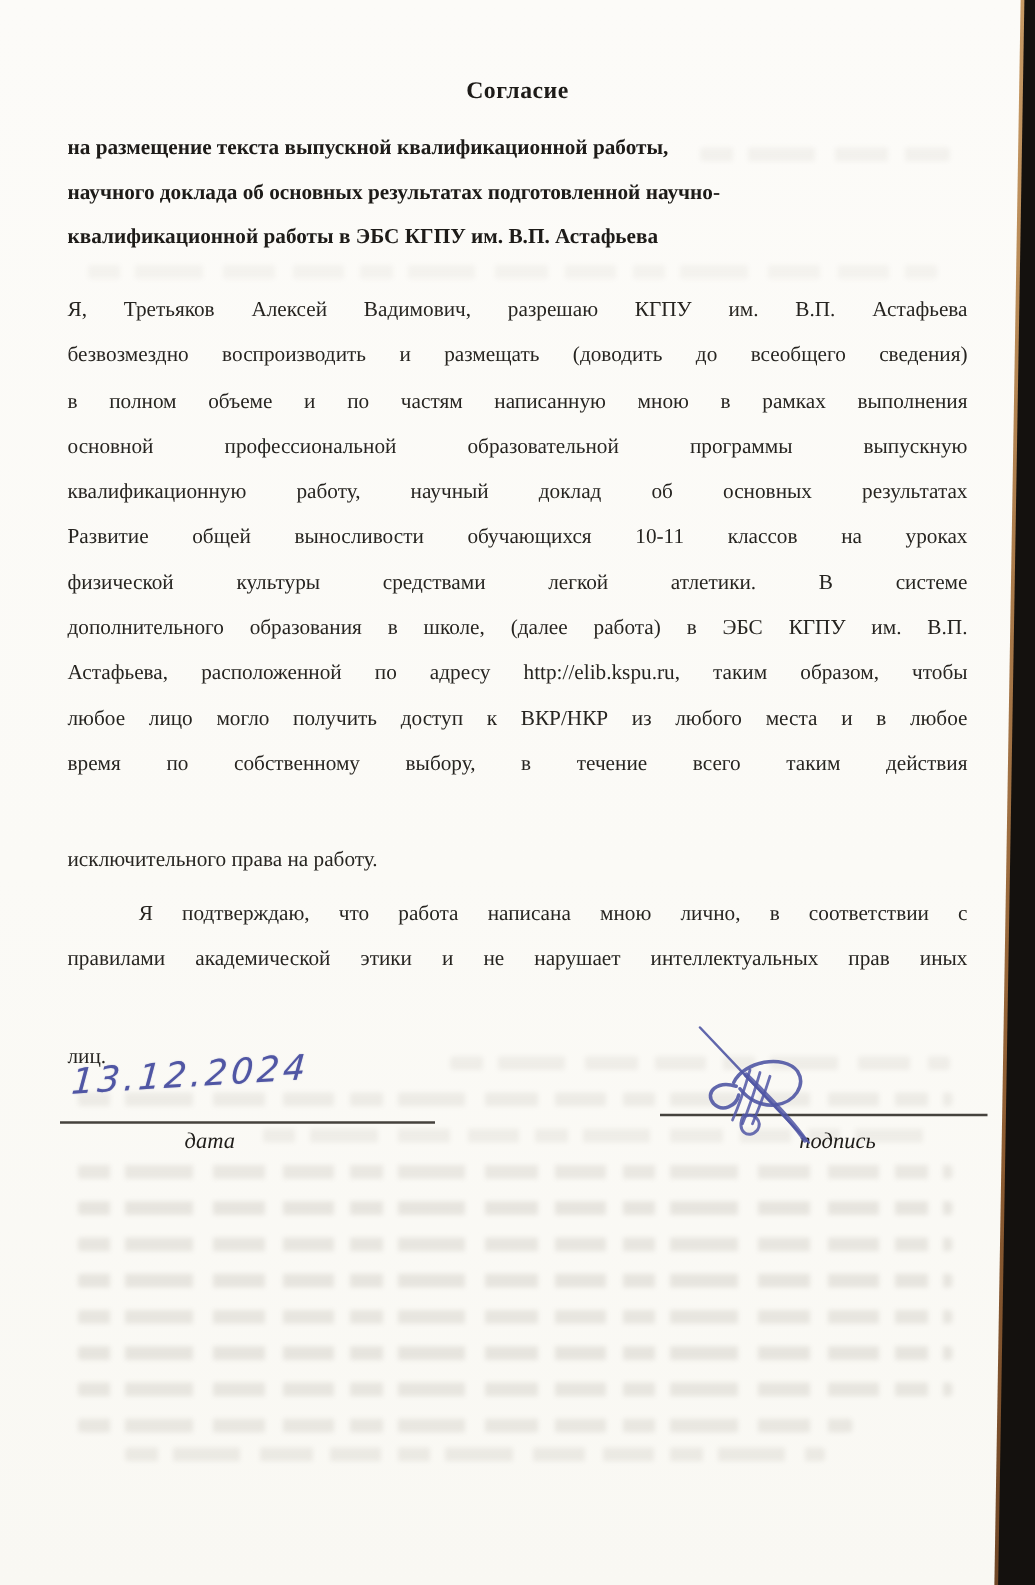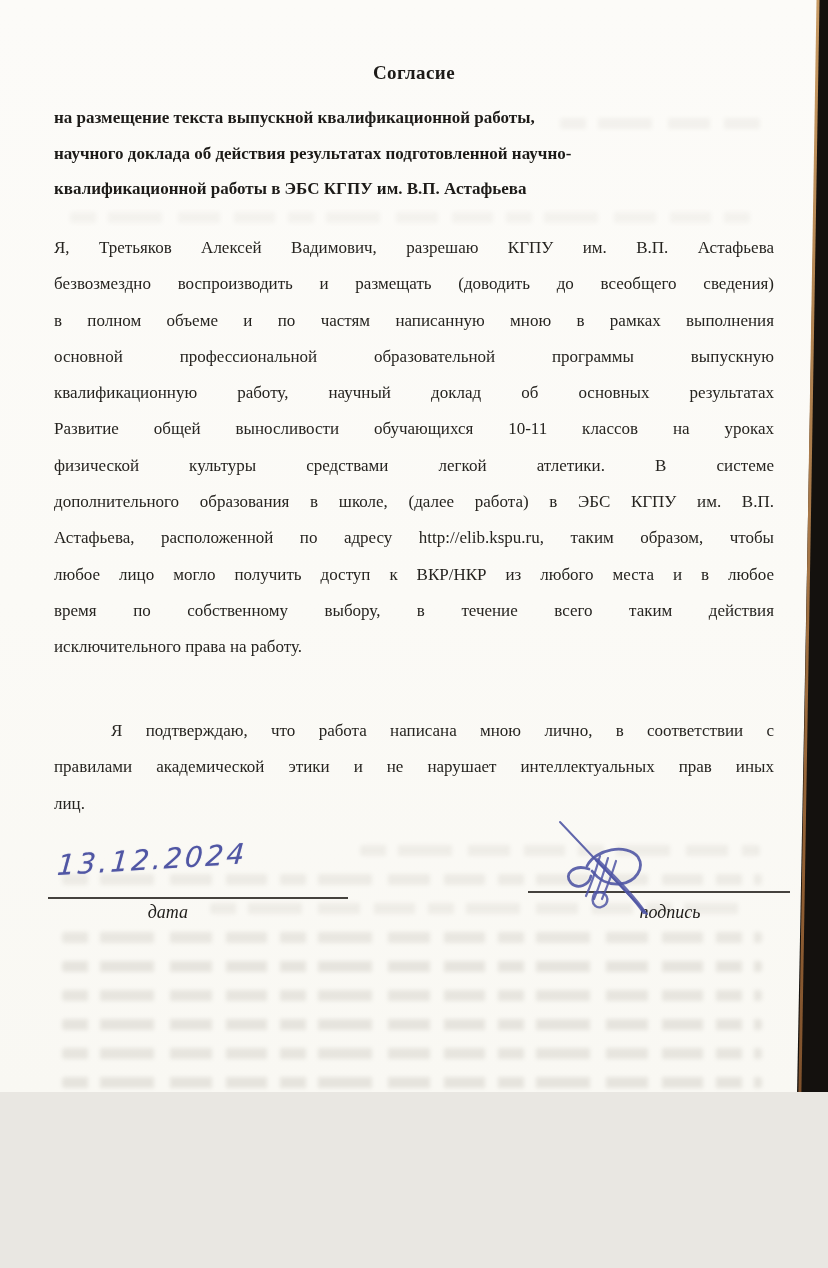--- a/index.html
+++ b/index.html
@@ -1,37 +1,37 @@
 <!DOCTYPE html>
 <html lang="ru"><head>
 <meta charset="utf-8">
 <style>
   html,body{margin:0;padding:0;background:#e9e7e2;}
   .page{
-    position:relative; width:828px; height:1092px; overflow:hidden;
+    position:relative; width:828px; height:1268px; overflow:hidden;
     background:linear-gradient(180deg,#fcfbf8 0%,#fbfaf6 55%,#f9f8f3 100%);
     font-family:"Liberation Serif", serif; color:#25231f;
   }
   
   .doc-title{
     position:absolute; top:62px; left:54px; width:720px; text-align:center;
     font-size:19px; font-weight:bold; letter-spacing:.4px; color:#1d1b18;
   }
   .doc-subtitles{
     position:absolute; top:100px; left:54px; width:720px; 
     font-weight:bold; font-size:17px; line-height:35.5px; color:#1d1b18;
   }
   .para{position:absolute; left:54px; width:720px; font-size:17px; color:#262420;}
   .para-1{top:230px;}
   .para-2{top:713px;}
   .bline{
     height:36.3px; line-height:36.3px; text-align:justify; text-align-last:justify;
     white-space:nowrap; overflow:visible;
   }
-  .bline.last{text-align-last:left;}
+  .bline.last{text-align-last:left;margin-top:41px;}
   .bline.indent{text-indent:57px;}
   
   .date-hand{
     position:absolute; left:56px; top:849px; z-index:3;
     font-family:"DejaVu Sans", sans-serif; font-style:italic;
     font-size:28px; letter-spacing:3px; color:#5056a4;
     transform:rotate(-3.5deg) skewX(-8deg); transform-origin:left bottom;
     text-shadow:0 0 1px rgba(80,86,164,.45);
   }
   .rule{position:absolute; height:2px; background:#45423d; z-index:2;}
@@ -81,21 +81,21 @@
 </style>
 </head>
 <body>
 
 <div class="page">
 
   <div class="doc-title">Согласие</div>
 
   <div class="doc-subtitles">
     <div>на размещение текста выпускной квалификационной работы,</div>
-    <div>научного доклада об действия результатах подготовленной научно-</div>
+    <div>научного доклада об основных результатах подготовленной научно-</div>
     <div>квалификационной работы в ЭБС КГПУ им. В.П. Астафьева</div>
   </div>
 
   <div class="para para-1">
     <div class="bline">Я, Третьяков Алексей Вадимович, разрешаю КГПУ им. В.П. Астафьева</div>
     <div class="bline">безвозмездно воспроизводить и размещать (доводить до всеобщего сведения)</div>
     <div class="bline">в полном объеме и по частям написанную мною в рамках выполнения</div>
     <div class="bline">основной профессиональной образовательной программы выпускную</div>
     <div class="bline">квалификационную работу, научный доклад об основных результатах</div>
     <div class="bline">Развитие общей выносливости обучающихся 10-11 классов на уроках</div>

